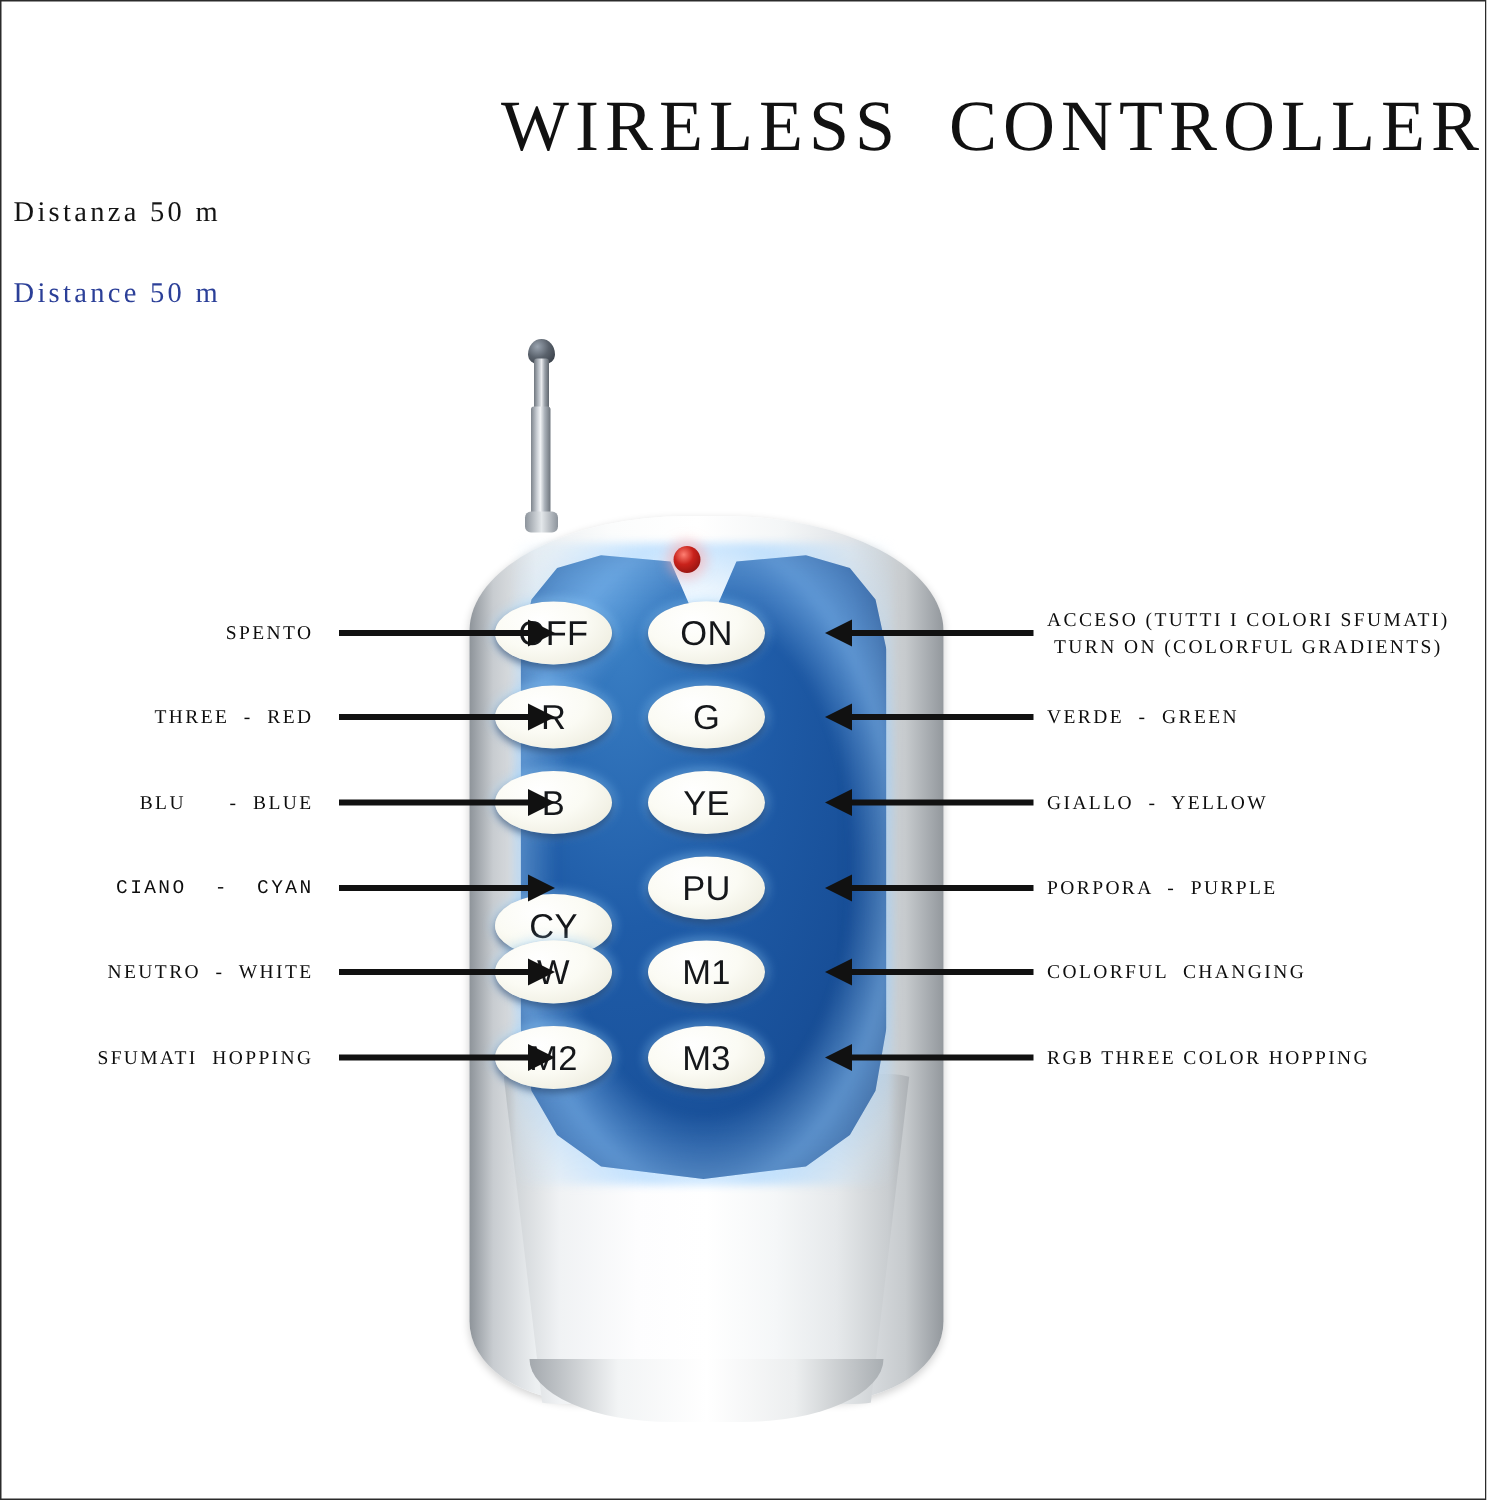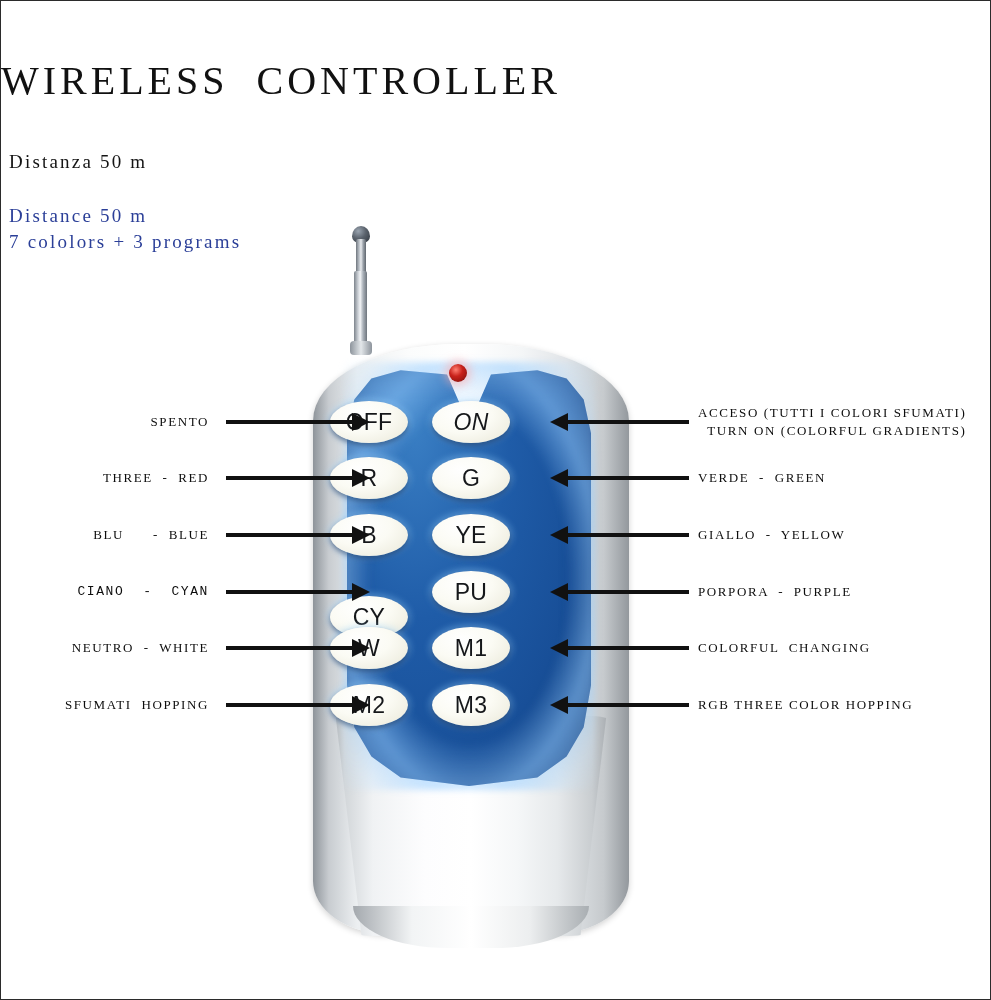--- a/index.html
+++ b/index.html
@@ -18,35 +18,34 @@
     border: 1px solid #2b2b2b;
     box-sizing: border-box;
     overflow: hidden;
   }
 
   
   #title {
     position: absolute;
     left: 0; right: 0;
     top: 56px;
-    text-align: left;
+    text-align: right;
     font-family: "Liberation Serif", serif;
-    font-size: 40px;
+    font-size: 48px;
     letter-spacing: 4px;
     color: #111111;
     white-space: pre;
   }
   .spec-line {
     position: absolute;
     left: 8px;
     font-family: "Liberation Serif", serif;
     font-size: 19px;
     letter-spacing: 2.2px;
     white-space: pre;
-    margin-top: 20px;
   }
   .spec-it { color: #141414; }
   .spec-en { color: #2b3f98; }
 
   
   #remote {
     position: absolute;
     left: 300px;
     top: 215px;
     width: 340px;
@@ -219,21 +218,21 @@
   .callout-label {
     position: absolute;
     font-family: "Liberation Serif", serif;
     font-size: 13px;
     letter-spacing: 1.6px;
     color: #0d0d0d;
     white-space: pre;
     line-height: 18px;
   }
   .callout-label.left  { text-align: right; transform: translateY(-50%); }
-  .callout-label.right { text-align: right;  transform: translateY(-50%); }
+  .callout-label.right { text-align: center;  transform: translateY(-50%); }
 
   .arrow {
     position: absolute;
     height: 4px;
     background: #111111;
     transform: translateY(-50%);
   }
   .arrow .head {
     position: absolute;
     top: 50%;
@@ -254,40 +253,39 @@
 </style>
 </head>
 <body>
 
 <div id="page">
 
   <div id="title">WIRELESS  CONTROLLER</div>
 
   <div class="spec-line spec-it" style="top:130px">Distanza 50 m</div>
   <div class="spec-line spec-en" style="top:184px">Distance 50 m</div>
-  <div class="spec-line spec-en" style="top:210px">7 cololors + 3 programs</div>
 
   <div id="remote">
 
     <div class="ant-seg" id="ant-tip"></div>
     <div class="ant-seg" id="ant-mid"></div>
     <div class="ant-seg" id="ant-lower"></div>
     <div class="ant-seg" id="ant-collar"></div>
 
     <div id="body-shell"></div>
     <div id="body-base"></div>
     <div id="body-bottom-cap"></div>
 
     <div id="panel"></div>
     <div id="panel-glow"></div>
     <div id="led"></div>
 
     <div id="keys-layer">
         <div class="key" style="left: 68px; top: 206px;">OFF</div>
-        <div class="key" style="left: 170px; top: 206px; font-style: italic;">ON</div>
+        <div class="key" style="left: 170px; top: 206px;">ON</div>
         <div class="key" style="left: 68px; top: 262px;">R</div>
         <div class="key" style="left: 170px; top: 262px;">G</div>
         <div class="key" style="left: 68px; top: 319px;">B</div>
         <div class="key" style="left: 170px; top: 319px;">YE</div>
         <div class="key" style="left: 68px; top: 356px; margin-top: 24px;">CY</div>
         <div class="key" style="left: 170px; top: 376px;">PU</div>
         <div class="key" style="left: 68px; top: 432px;">W</div>
         <div class="key" style="left: 170px; top: 432px;">M1</div>
         <div class="key" style="left: 68px; top: 489px;">M2</div>
         <div class="key" style="left: 170px; top: 489px;">M3</div>

